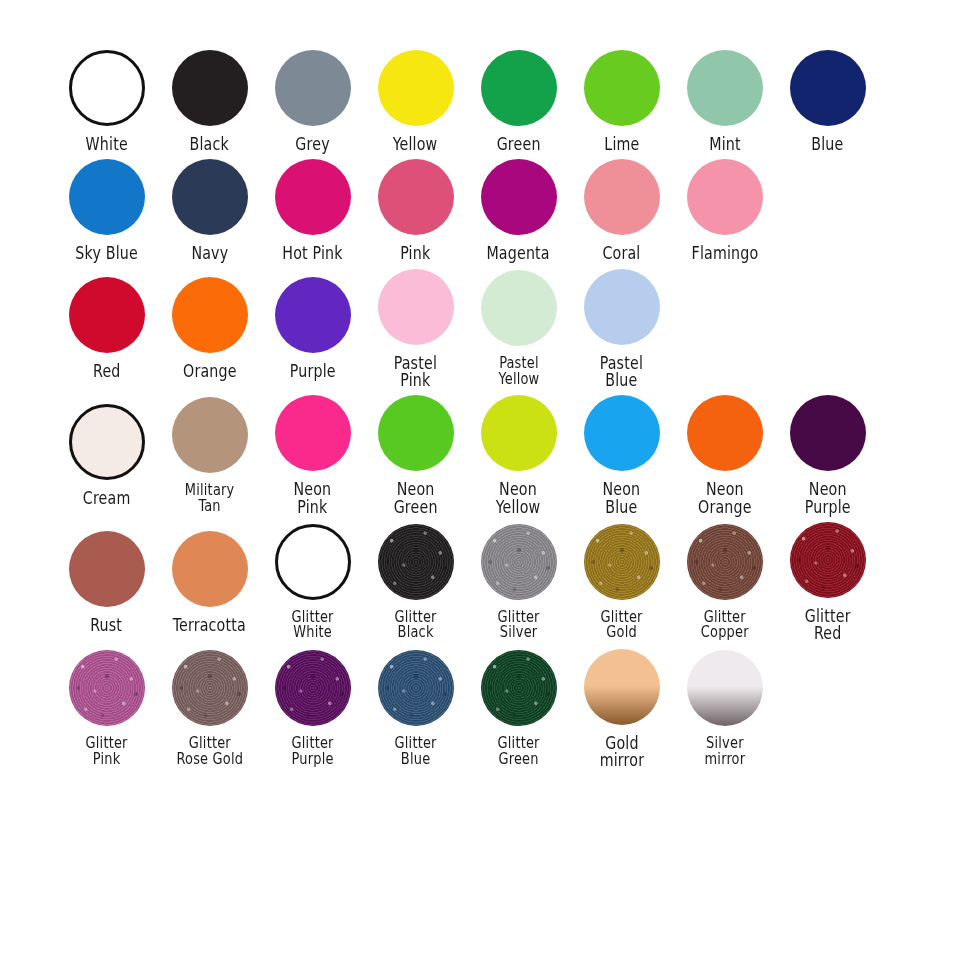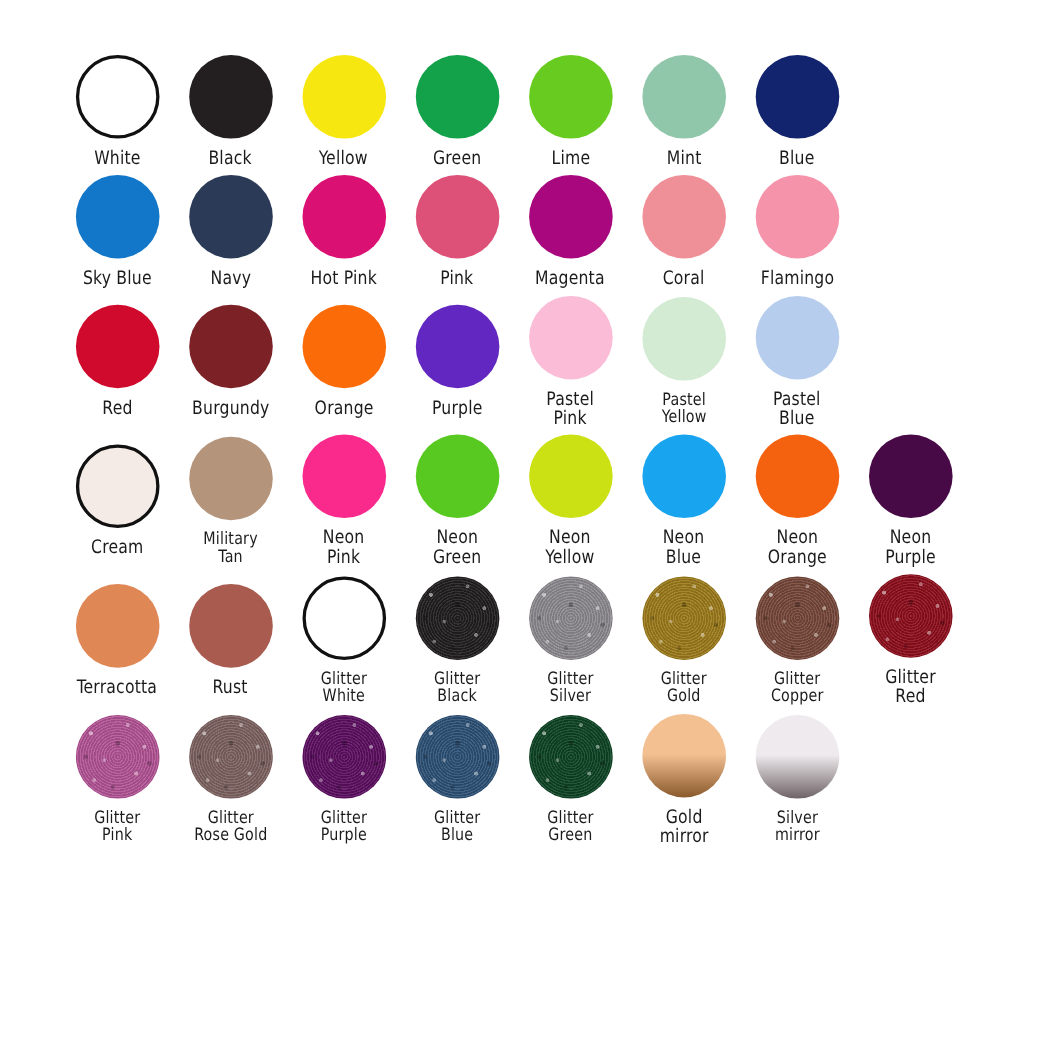--- a/index.html
+++ b/index.html
@@ -114,20 +114,26 @@
         <div class="swatch-label">White</div>
       </div>
       <div class="swatch-cell">
         <div class="swatch-dot-wrap">
           <div class="swatch-dot" style="background-color: rgb(35, 31, 32);"></div>
         </div>
         <div class="swatch-label">Black</div>
       </div>
       <div class="swatch-cell">
         <div class="swatch-dot-wrap">
+          <div class="swatch-dot" style="background-color: rgb(125, 138, 149);"></div>
+        </div>
+        <div class="swatch-label">Grey</div>
+      </div>
+      <div class="swatch-cell">
+        <div class="swatch-dot-wrap">
           <div class="swatch-dot" style="background-color: rgb(247, 231, 17);"></div>
         </div>
         <div class="swatch-label">Yellow</div>
       </div>
       <div class="swatch-cell">
         <div class="swatch-dot-wrap">
           <div class="swatch-dot" style="background-color: rgb(19, 162, 74);"></div>
         </div>
         <div class="swatch-label">Green</div>
       </div>
@@ -193,26 +199,20 @@
         </div>
         <div class="swatch-label">Flamingo</div>
       </div>
     </div>
     <div class="swatch-row">
       <div class="swatch-cell">
         <div class="swatch-dot-wrap">
           <div class="swatch-dot" style="background-color: rgb(207, 10, 44);"></div>
         </div>
         <div class="swatch-label">Red</div>
-      </div>
-      <div class="swatch-cell">
-        <div class="swatch-dot-wrap">
-          <div class="swatch-dot" style="background-color: rgb(124, 33, 38);"></div>
-        </div>
-        <div class="swatch-label">Burgundy</div>
       </div>
       <div class="swatch-cell">
         <div class="swatch-dot-wrap">
           <div class="swatch-dot" style="background-color: rgb(251, 107, 8);"></div>
         </div>
         <div class="swatch-label">Orange</div>
       </div>
       <div class="swatch-cell">
         <div class="swatch-dot-wrap">
           <div class="swatch-dot" style="background-color: rgb(98, 38, 193);"></div>
@@ -294,29 +294,29 @@
         <div class="swatch-dot-wrap">
           <div class="swatch-dot" style="background-color: rgb(71, 10, 70);"></div>
         </div>
         <div class="swatch-label">Neon
 Purple</div>
       </div>
     </div>
     <div class="swatch-row">
       <div class="swatch-cell">
         <div class="swatch-dot-wrap">
+          <div class="swatch-dot" style="background-color: rgb(168, 91, 78);"></div>
+        </div>
+        <div class="swatch-label">Rust</div>
+      </div>
+      <div class="swatch-cell">
+        <div class="swatch-dot-wrap">
           <div class="swatch-dot" style="background-color: rgb(224, 135, 86);"></div>
         </div>
         <div class="swatch-label">Terracotta</div>
-      </div>
-      <div class="swatch-cell">
-        <div class="swatch-dot-wrap">
-          <div class="swatch-dot" style="background-color: rgb(168, 91, 78);"></div>
-        </div>
-        <div class="swatch-label">Rust</div>
       </div>
       <div class="swatch-cell">
         <div class="swatch-dot-wrap">
           <div class="swatch-dot outlined" style="background-color: rgb(255, 255, 255);"></div>
         </div>
         <div class="swatch-label small">Glitter
 White</div>
       </div>
       <div class="swatch-cell">
         <div class="swatch-dot-wrap">

